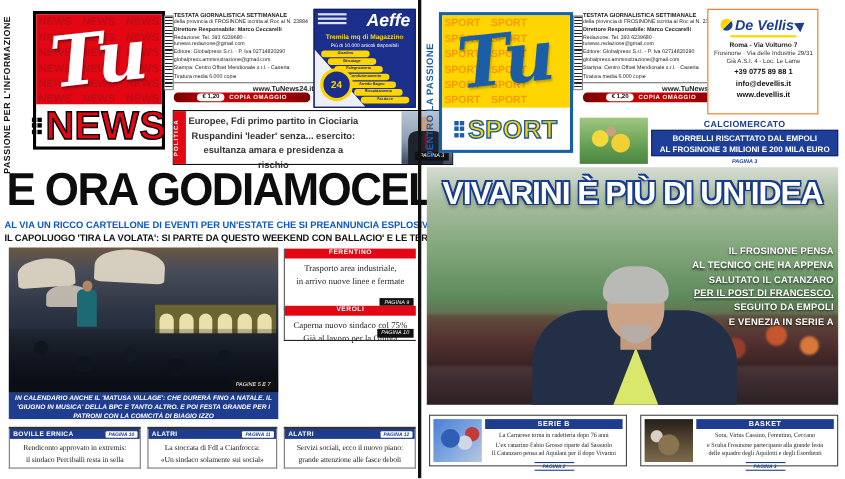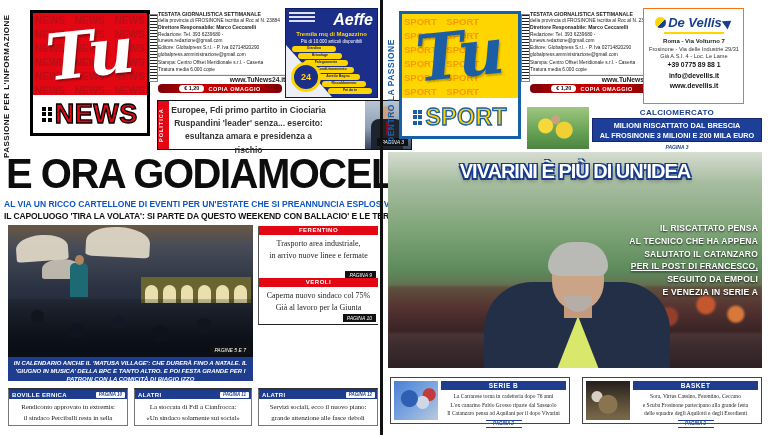--- a/index.html
+++ b/index.html
@@ -28,21 +28,21 @@
   .logo-script{position:absolute;left:0;right:0;top:-6px;height:92px;display:flex;align-items:center;justify-content:center;
     font-family:"DejaVu Serif",serif;font-style:italic;font-weight:700;font-size:64px;transform:rotate(-6deg);}
   .news .logo-script{color:#fff;text-shadow:1px 2px 2px rgba(0,0,0,.35);}
   .sport .logo-script{color:#1b5ea6;text-shadow:1px 2px 2px rgba(0,0,0,.25);}
   .logo-strip{position:absolute;left:0;right:0;bottom:0;height:38px;background:#fff;display:flex;align-items:center;justify-content:center;gap:3px;}
   .dots{display:grid;grid-template-columns:4px 4px;grid-auto-rows:4px;gap:1.5px;}
   .dots i{display:block;}
   .news .dots i{background:#000;}
   .sport .dots i{background:#1b5ea6;}
   .logo-word{font-weight:800;letter-spacing:.5px;}
-  .news .logo-word{font-size:27px;color:#e30613;-webkit-text-stroke:1.3px #000;}
+  .news .logo-word{font-size:36px;color:#e30613;-webkit-text-stroke:1.3px #000;}
   .sport .logo-word{font-size:23px;color:#ffd500;-webkit-text-stroke:1.3px #1b5ea6;}
 
   
   .barcode{top:14px;width:7px;height:66px;background:repeating-linear-gradient(180deg,#222 0 1px,#fff 1px 3px);border:.5px solid #888;}
   .mast{top:12px;width:172px;transform:scale(.74);transform-origin:top left;color:#222;}
   .mast .m1{font-weight:700;font-size:7px;}
   .mast .m2{font-size:6.5px;}
   .mast .mb{font-weight:700;font-size:6.8px;margin-top:3px;}
   .mast .mr{font-size:6.5px;margin-top:3px;}
   .mast .mweb{border-top:1px solid #444;margin-top:4px;text-align:right;font-weight:700;font-size:9px;padding-top:1px;}
@@ -143,21 +143,21 @@
     background:radial-gradient(circle at 85% 40%,#c4572e 9px,transparent 10px),
                radial-gradient(circle at 93% 60%,#d8793a 8px,transparent 9px),
                radial-gradient(circle at 75% 65%,#933f2c 9px,transparent 10px),
                linear-gradient(180deg,rgba(90,40,38,.4),rgba(50,28,30,.7));filter:blur(1px);}
   .viv-blazer{position:absolute;left:96px;bottom:-6px;width:186px;height:92px;background:#232f47;border-radius:48px 48px 0 0;}
   .viv-shirt{position:absolute;left:168px;bottom:-4px;width:44px;height:56px;background:#d9e86a;clip-path:polygon(0 100%,50% 0,100% 100%);}
   .viv-neck{position:absolute;left:176px;bottom:50px;width:28px;height:16px;background:#c39a7b;}
   .viv-head{position:absolute;left:164px;bottom:58px;width:52px;height:62px;border-radius:46%;background:#cba488;}
   .viv-hair{position:absolute;left:160px;bottom:92px;width:60px;height:34px;border-radius:30px 30px 12px 12px;background:#b9b9b6;}
   .viv-beard{position:absolute;left:176px;bottom:56px;width:28px;height:16px;border-radius:0 0 14px 14px;background:#b5ada6;}
-  .headline-right{left:390px;top:160px;width:370px;text-align:center;color:#fff;font-weight:800;font-size:20px;letter-spacing:-1px;
+  .headline-right{left:390px;top:160px;width:370px;text-align:center;color:#fff;font-weight:800;font-size:29px;letter-spacing:-1px;
     text-shadow:-1.5px -1.5px 0 #173a8c,1.5px -1.5px 0 #173a8c,-1.5px 1.5px 0 #173a8c,1.5px 1.5px 0 #173a8c,0 3px 4px rgba(0,0,0,.4);}
   .standfirst{right:10px;top:222px;text-align:right;color:#fff;font-weight:800;font-size:8.5px;line-height:1.5;
     text-shadow:0 1px 2px rgba(0,0,0,.8);letter-spacing:.2px;}
 
   
   .rbox{top:377px;height:47px;background:#fff;border:1px solid #444;box-sizing:border-box;}
   .rbox .rphoto{position:absolute;left:3px;top:3px;bottom:3px;width:44px;overflow:hidden;}
   .rphoto.serieb{background:radial-gradient(circle at 35% 45%,#2e5fb4 8px,transparent 9px),
     radial-gradient(circle at 65% 55%,#d0d8e8 6px,transparent 7px),
     radial-gradient(circle at 80% 35%,#c23b3b 6px,transparent 7px),
@@ -273,21 +273,21 @@
   <div class="abs caption-left">IN CALENDARIO ANCHE IL 'MATUSA VILLAGE': CHE DURERÀ FINO A NATALE. IL 'GIUGNO IN MUSICA' DELLA BPC E TANTO ALTRO. E POI FESTA GRANDE PER I PATRONI CON LA COMICITÀ DI BIAGIO IZZO</div>
 
   <div class="abs sidebox" style="top:226px;height:56px;">
     <div class="shead">FERENTINO</div>
     <div class="sbody serif">
       <span style="display:block;">Trasporto area industriale,</span>
       <span style="display:block;">in arrivo nuove linee e fermate</span>
     </div>
     <span class="tag-black">PAGINA 9</span>
   </div>
-  <div class="abs sidebox" style="top:278px;height:47px;">
+  <div class="abs sidebox" style="top:278px;height:32px;">
     <div class="shead">VEROLI</div>
     <div class="sbody serif">
       <span style="display:block;">Caperna nuovo sindaco col 75%</span>
       <span style="display:block;">Già al lavoro per la Giunta</span>
     </div>
     <span class="tag-black">PAGINA 10</span>
   </div>
 
   <div class="abs botbox" style="left:8px;width:120px;">
     <div class="bothead">
@@ -370,37 +370,37 @@
       <div class="r">Già A.S.I. 4 - Loc. Le Lame</div>
       <div class="bb">+39 0775 89 88 1</div>
       <div class="bb">info@devellis.it</div>
       <div class="bb">www.devellis.it</div>
     </div>
   </div>
 
   <div class="abs cm-photo"></div>
   <div class="abs cm-label">CALCIOMERCATO</div>
   <div class="abs cm-box">
-    <span>MILIONI RISCATTATO DAL BRESCIA</span>
+    <span>BORRELLI RISCATTATO DAL EMPOLI</span>
     <span>AL FROSINONE 3 MILIONI E 200 MILA EURO</span>
   </div>
   <div class="abs cm-page">PAGINA 3</div>
 
   <div class="abs photo-main-right">
     <div class="stands"></div>
     <div class="viv-blazer"></div>
     <div class="viv-shirt"></div>
     <div class="viv-neck"></div>
     <div class="viv-head"></div>
     <div class="viv-hair"></div>
     <div class="viv-beard"></div>
   </div>
   <div class="abs headline-right nowrap">VIVARINI È PIÙ DI UN'IDEA</div>
   <div class="abs standfirst">
-    <span style="display:block;">IL RISCATTATO PENSA</span>
+    <span style="display:block;">IL FROSINONE PENSA</span>
     <span style="display:block;">AL TECNICO CHE HA APPENA</span>
     <span style="display:block;">SALUTATO IL CATANZARO</span>
     <span style="display:block;text-decoration:underline;">PER IL POST DI FRANCESCO,</span>
     <span style="display:block;">SEGUITO DA EMPOLI</span>
     <span style="display:block;">E VENEZIA IN SERIE A</span>
   </div>
 
   <div class="abs rbox" style="left:390px;width:180px;">
     <div class="rphoto serieb"></div>
     <div class="rcol">

